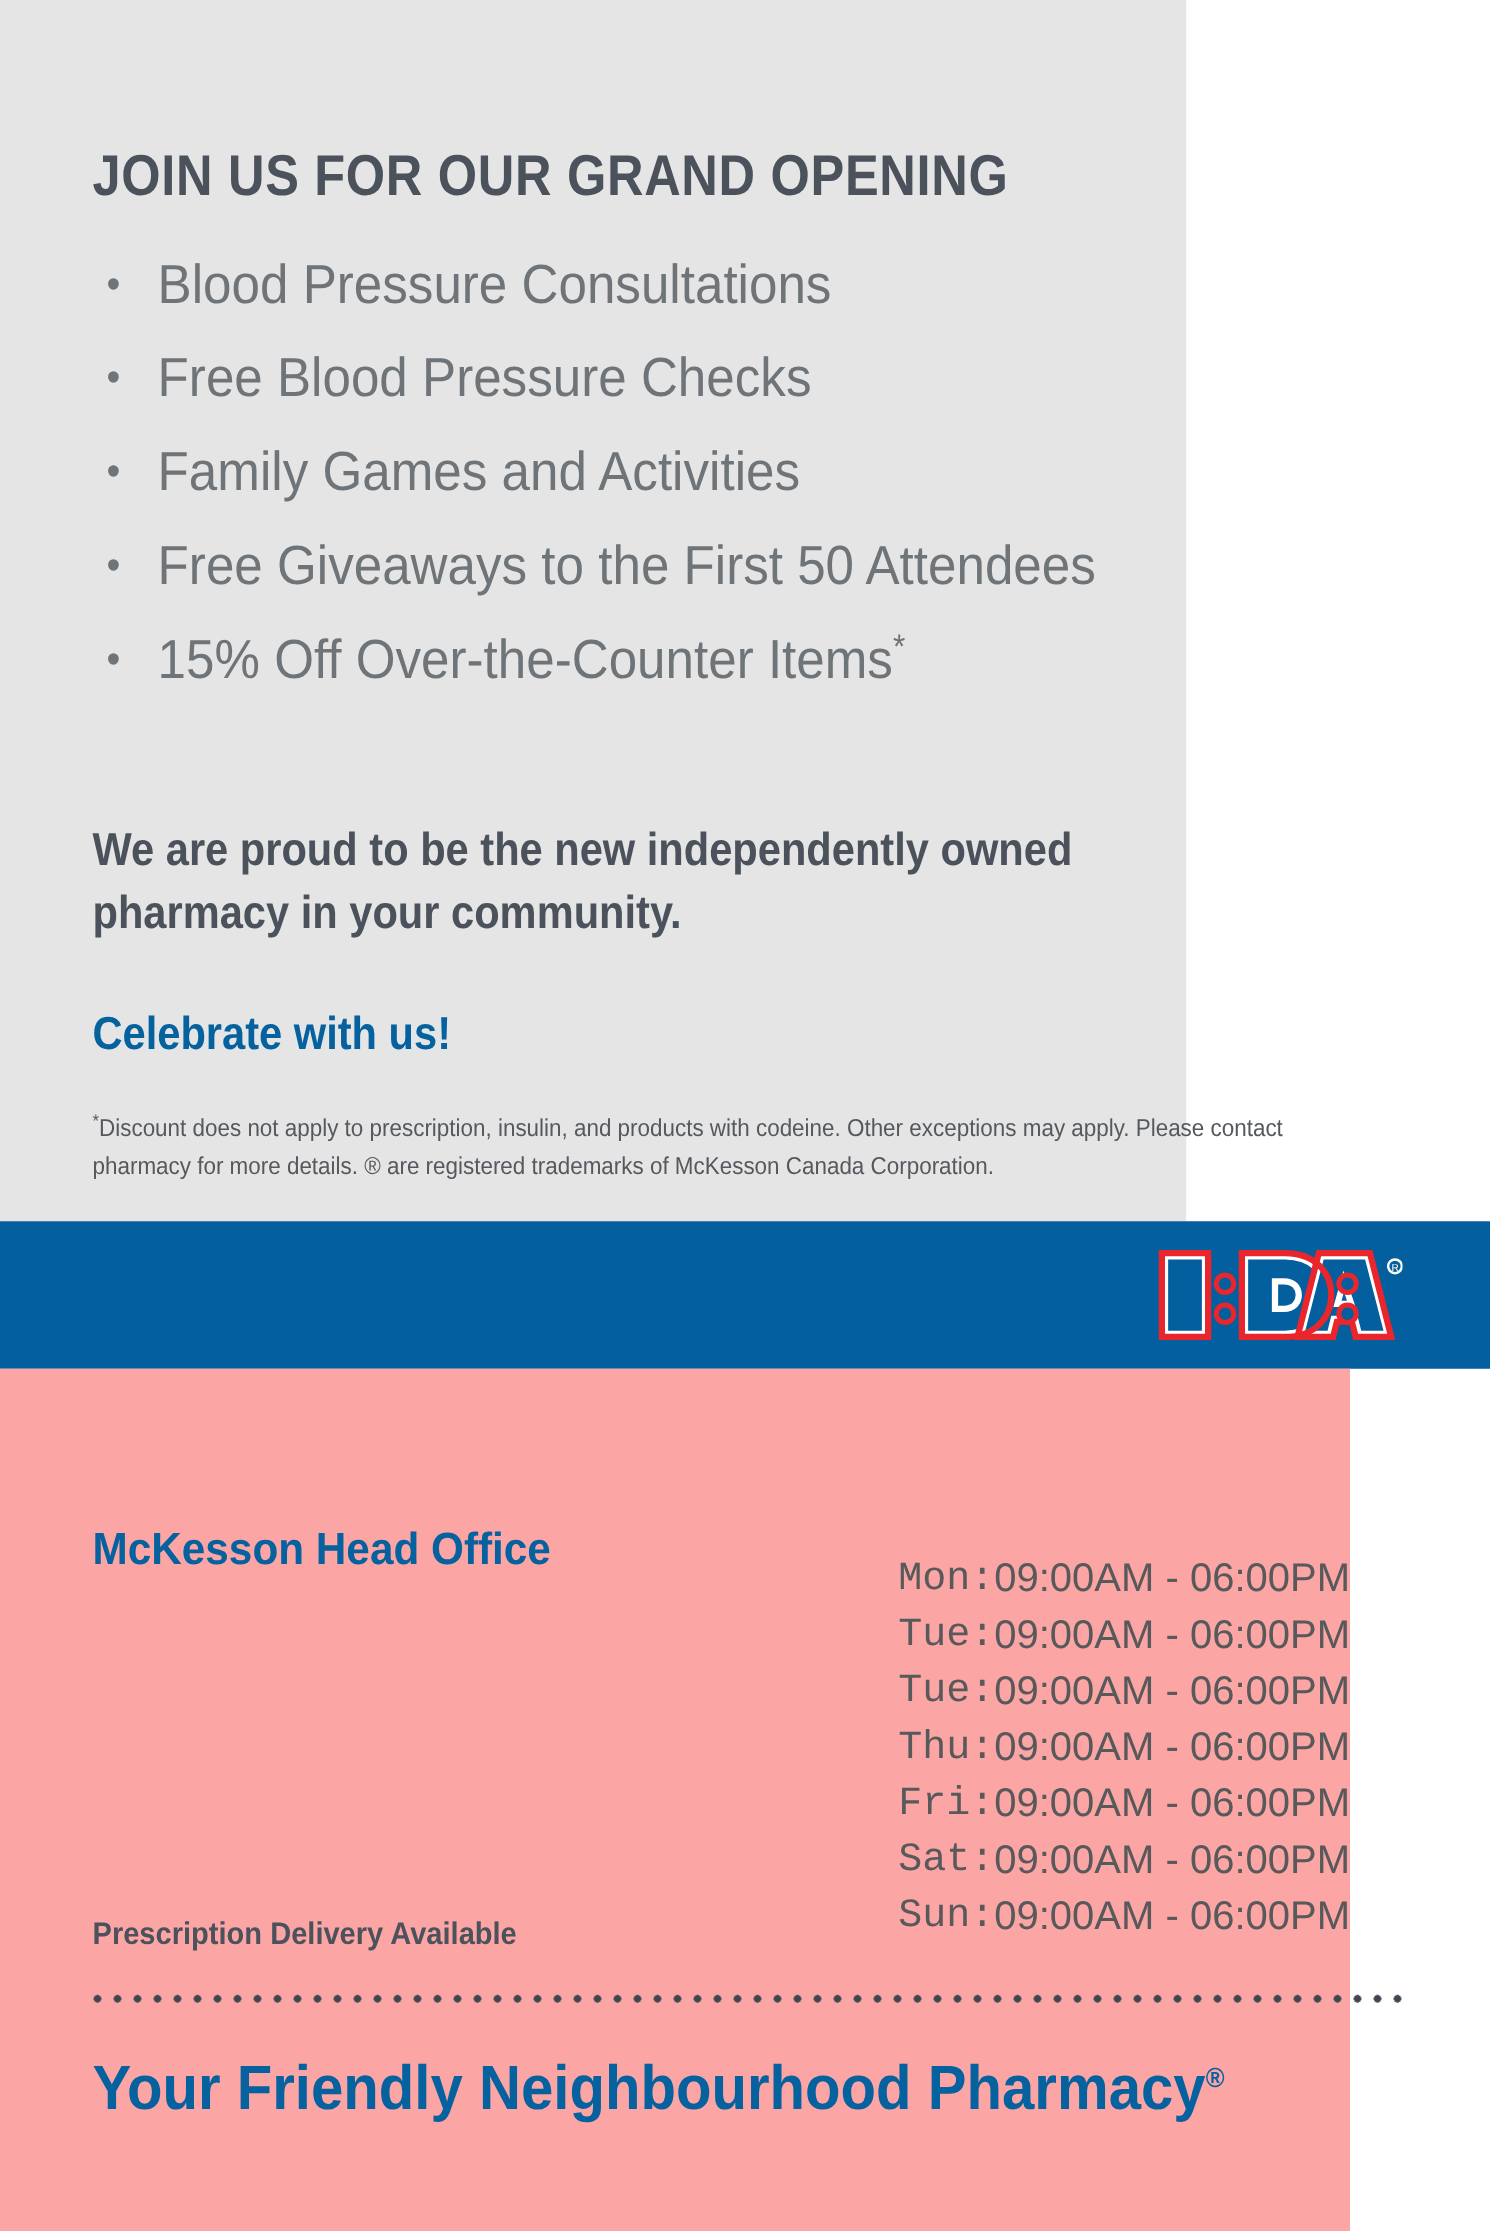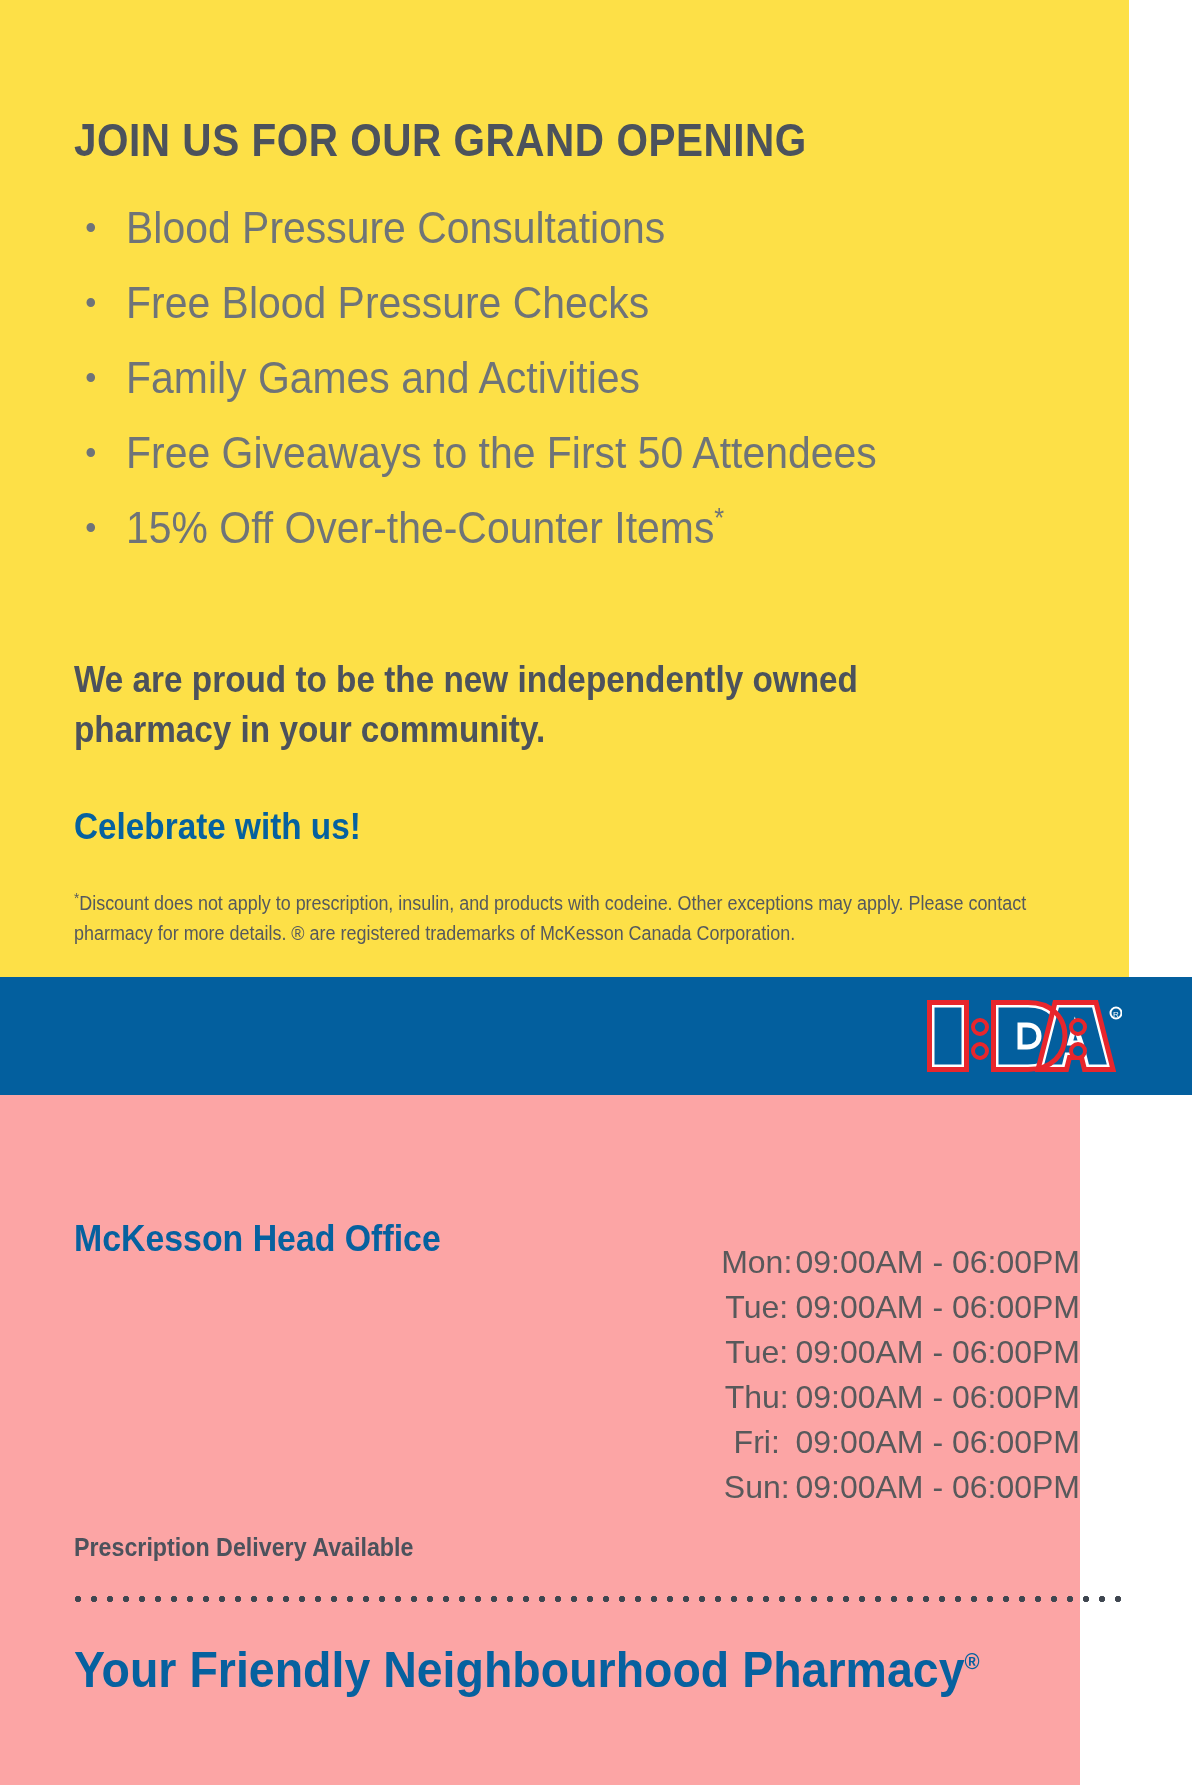--- a/index.html
+++ b/index.html
@@ -7,22 +7,22 @@
     width:1192px;height:1785px;
     background:#ffffff;
     font-family:"Liberation Sans","DejaVu Sans",sans-serif;
     overflow:hidden;
     -webkit-font-smoothing:antialiased;
   }
   .flyer{position:relative;width:1192px;height:1785px;}
 
   
   .top-panel{
-    position:absolute;left:0;top:0;width:1129px;height:977px;
-    background:#fde047;
+    position:absolute;left:0;top:0;width:949px;height:977px;
+    background:#e5e5e5;
     box-sizing:border-box;
     padding:0 74px;
   }
   .headline{
     position:absolute;left:74px;top:114px;
     font-size:46px;line-height:52px;
     font-weight:bold;
     letter-spacing:0.6px;
     color:#4c525c;
     transform:scaleX(0.88);
@@ -141,21 +141,21 @@
     position:absolute;left:718px;top:145px;
     border-collapse:collapse;
   }
   .hours td{
     font-size:32px;line-height:45px;
     color:#58595b;
     padding:0;
     white-space:nowrap;
     vertical-align:top;
   }
-  .hours td.day{width:102px;text-align:center;}
+  .hours td.day{width:102px;text-align:right;font-family:Liberation Mono, monospace;}
   .hours td.time{text-align:left;}
 
   .dotted-divider{
     position:absolute;left:70px;top:500px;
     width:1052px;height:8px;
     background-image:radial-gradient(circle, #3f4650 2.9px, rgba(0,0,0,0) 3.1px);
     background-size:16px 8px;
     background-repeat:repeat-x;
     background-position:left center;
   }
@@ -256,20 +256,24 @@
         </tr>
         <tr>
           <td class="day">Thu:</td>
           <td class="time">09:00AM - 06:00PM</td>
         </tr>
         <tr>
           <td class="day">Fri:</td>
           <td class="time">09:00AM - 06:00PM</td>
         </tr>
         <tr>
+          <td class="day">Sat:</td>
+          <td class="time">09:00AM - 06:00PM</td>
+        </tr>
+        <tr>
           <td class="day">Sun:</td>
           <td class="time">09:00AM - 06:00PM</td>
         </tr>
       </tbody>
     </table>
 
     <div class="dotted-divider"></div>
 
     <p class="tagline"><span>Your Friendly Neighbourhood Pharmacy</span><sup>®</sup></p>
   </section>

